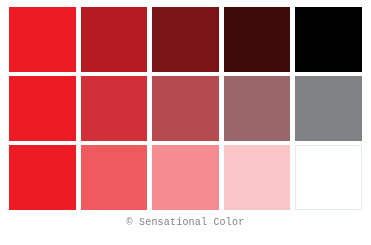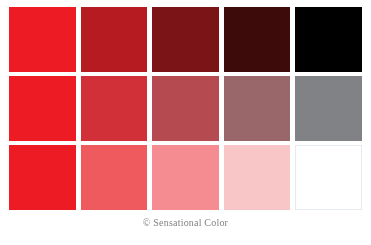--- a/index.html
+++ b/index.html
@@ -56,21 +56,21 @@
     left: 0;
     top: 212px;
     width: 371px;
     height: 22px;
     display: flex;
     align-items: center;
     justify-content: center;
   }
 
   .credit {
-    font-family: Liberation Serif, serif;
+    font-family: Liberation Mono, monospace;
     font-size: 10px;
     line-height: 12px;
     color: #808285;
     letter-spacing: 0.2px;
     white-space: nowrap;
     text-align: center;
   }
 </style>
 </head>
 <body style="background: rgb(255, 255, 255);">

